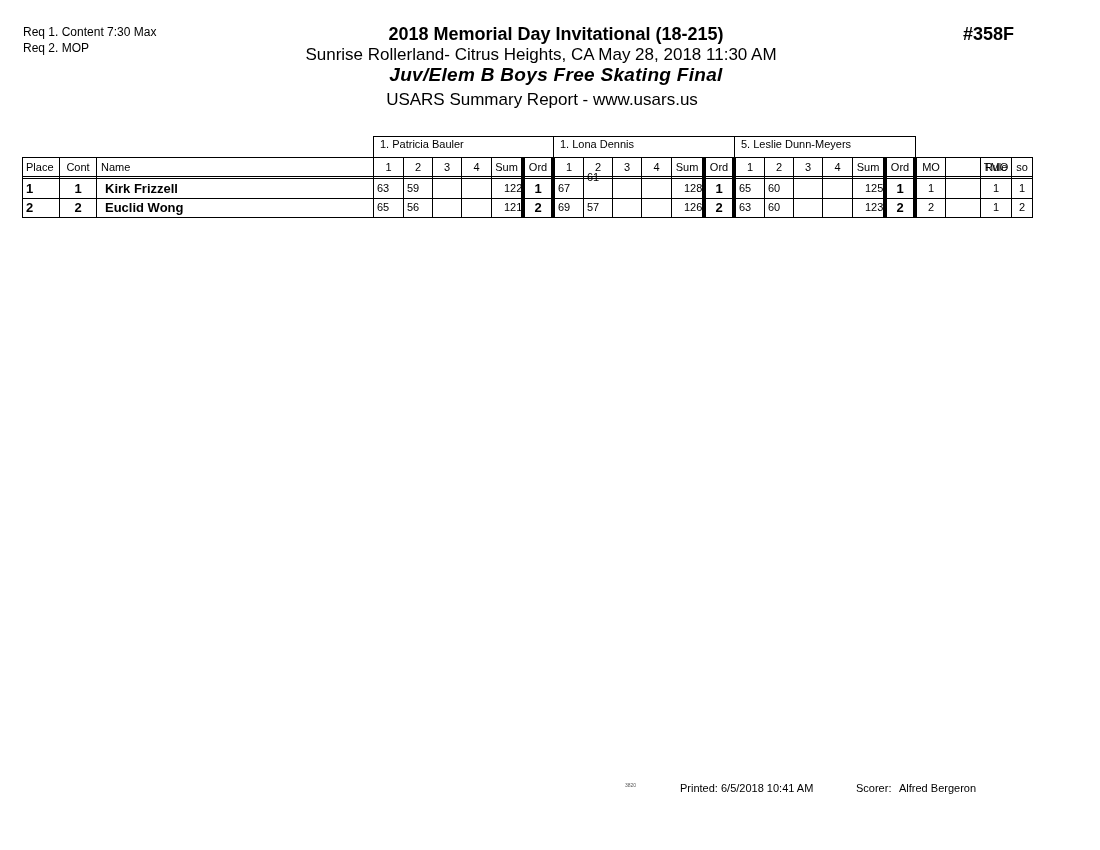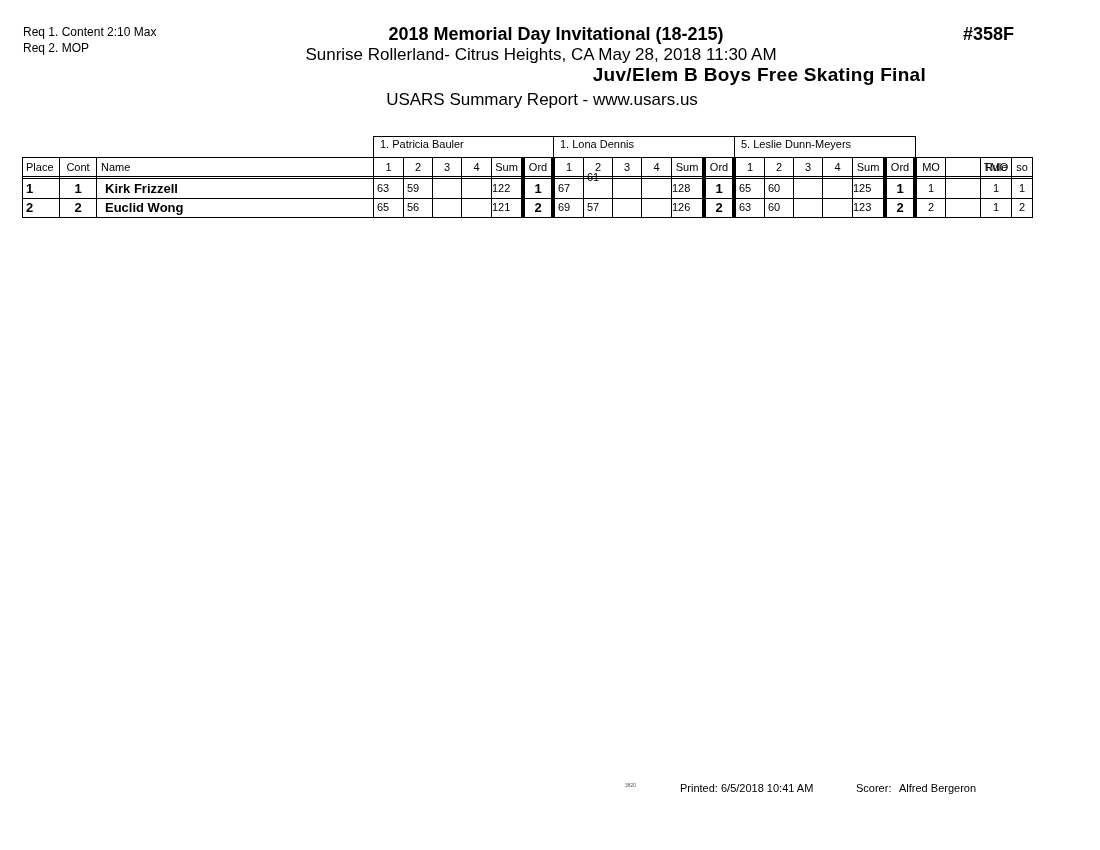--- a/index.html
+++ b/index.html
@@ -14,36 +14,36 @@
   .code { left:963px; top:24px; font-size:18px; font-weight:bold; }
 
   
   .cell { position:absolute; box-sizing:border-box; font-size:11px; line-height:19px;
           white-space:nowrap; overflow:hidden; }
   .judge-box { position:absolute; box-sizing:border-box; border:1px solid #000; border-bottom:none;
                font-size:11px; padding-left:6px; line-height:14px; }
   .hrow .cell { top:157px; height:20px; line-height:21px; }
   .bold { font-weight:bold; font-size:13px; }
   .ctr { text-align:center; }
-  .rgt { text-align:left; padding-right:21px; }
+  .rgt { text-align:left; padding-right:21px;margin-left:12px; }
   .lft { text-align:left; padding-left:3px; }
 
   .line { position:absolute; background:#000; }
   .foot { top:782px; font-size:11px; }
   .tiny { font-size:5px; top:782px; left:625px; color:#555; }
 </style>
 </head>
 <body>
 
-<div class="abs req" style="top:25px;">Req  1.  Content 2:10 Max</div>
+<div class="abs req" style="top:25px;">Req  1.  Content 7:30 Max</div>
 <div class="abs req" style="top:41px;">Req  2.  MOP</div>
 
 <div class="abs t1" style="text-align:center;">2018 Memorial Day Invitational (18-215)</div>
 <div class="abs t2" style="text-align:center;">Sunrise Rollerland- Citrus Heights, CA  May 28, 2018  11:30 AM</div>
-<div class="abs t3" style="text-align:right;">Juv/Elem B Boys Free Skating Final</div>
+<div class="abs t3" style="text-align:center;font-style:italic;">Juv/Elem B Boys Free Skating Final</div>
 <div class="abs t4" style="text-align:center;">USARS Summary Report - www.usars.us</div>
 <div class="abs code">#358F</div>
 
 <div>
 
   <div class="judge-box" style="left:373px; top:136px; width:181px; height:21px;">
     <span>1.  Patricia Bauler</span>
   </div>
   <div class="judge-box" style="left:553px; top:136px; width:182px; height:21px;">
     <span>1.  Lona Dennis</span>

